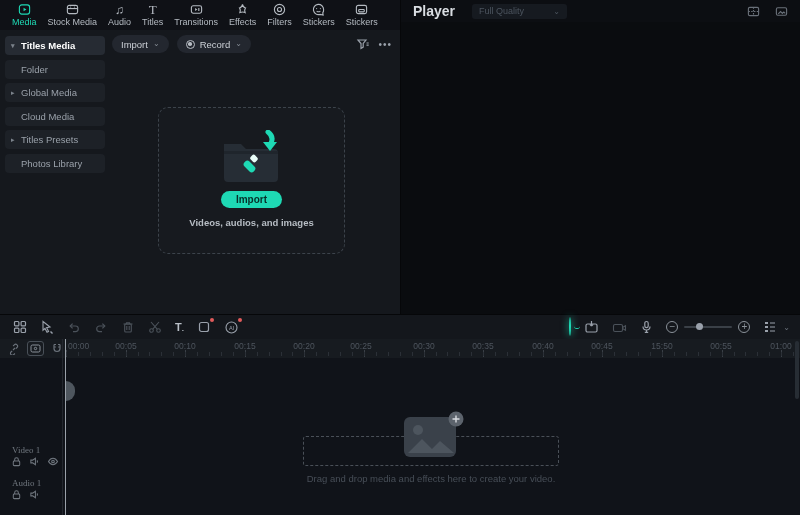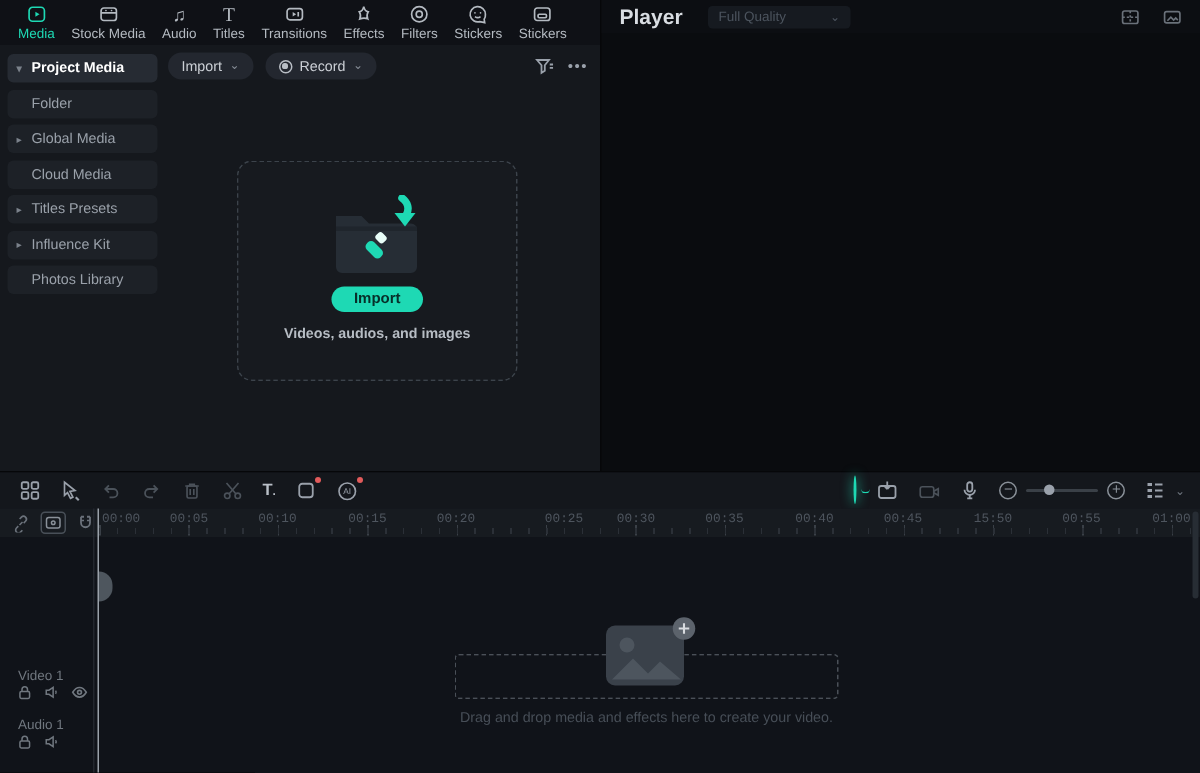--- a/index.html
+++ b/index.html
@@ -68,33 +68,33 @@
                 border-radius:50%; display:flex; align-items:center; justify-content:center;
                 line-height:10px; font-size:10px; }
   .zoom-slider { width:48px; height:2px; background:#3a4047; border-radius:1px; position:relative; margin:0 6px; }
   .zoom-thumb { position:absolute; left:12px; top:-3px; width:7px; height:7px; border-radius:50%; background:#9aa1ab; }
   .tb-caret { color:#6b727b; font-size:8px; }
 
   .ruler { position:absolute; left:0; top:24px; width:100%; height:19px; background:#171b20; }
   .ruler-icons { position:absolute; left:8px; top:2px; display:flex; align-items:center; gap:7px; color:#6b727b; }
   .ruler-btn { width:17px; height:15px; border:1px solid #495058; border-radius:3px;
                display:flex; align-items:center; justify-content:center; color:#8a9199; }
-  .rlabel { position:absolute; top:2px; font-size:8.5px; color:#4e555e; transform:translateX(-50%);font-family:Liberation Mono, monospace; }
+  .rlabel { position:absolute; top:2px; font-size:8.5px; color:#4e555e; transform:translateX(-50%); }
   .rlabel.first { transform:none; }
   .ticks-minor { position:absolute; left:66px; right:6px; top:13px; height:4px;
                  background:repeating-linear-gradient(90deg,#2b3037 0 1px,transparent 1px 11.92px); }
   .ticks-major { position:absolute; left:66px; right:6px; top:11px; height:7px;
                  background:repeating-linear-gradient(90deg,#3a4047 0 1px,transparent 1px 59.6px); }
 
   .track-divider { position:absolute; left:62px; top:24px; width:1px; bottom:0; background:#23272e; }
   .playhead { position:absolute; left:65px; top:24px; width:1px; bottom:0; background:#9aa1a9; }
   .ph-handle { position:absolute; left:66px; top:66px; width:9px; height:20px;
                background:#4e565e; border-radius:0 10px 10px 0; }
 
-  .track-label { position:absolute; left:12px; font-size:9px; color:#70777f; }
+  .track-label { position:absolute; left:12px; font-size:9px; color:#70777f;font-family:Liberation Serif, serif; }
   .track-icons { position:absolute; left:11px; display:flex; gap:7px; color:#70777f; }
 
   .tl-dropzone { position:absolute; left:303px; top:121px; width:256px; height:30px;
                  border:1px dashed #4a5058; border-radius:3px; }
   .media-thumb { position:absolute; left:402px; top:96px; }
   .drop-caption { position:absolute; left:62px; right:0; top:158px; text-align:center;
                   font-size:9.5px; color:#474e57; }
 
   .vscroll { position:absolute; right:1px; top:26px; width:4px; height:58px; background:#272d34; border-radius:2px; }
 </style>
@@ -177,41 +177,37 @@
             <rect x="4" y="7" width="6" height="2.5" rx="0.8"></rect>
           </svg>
       </span>
       <span class="tlabel">Stickers</span>
     </div>
   </div>
 
   <div class="sidebar">
     <div class="side-item active">
       <span class="caret">▾</span>
-      <span>Project Media</span>
+      <span>Titles Media</span>
     </div>
     <div class="side-item">
       <span class="caret"></span>
       <span>Folder</span>
     </div>
     <div class="side-item">
       <span class="caret">▸</span>
       <span>Global Media</span>
     </div>
     <div class="side-item">
       <span class="caret"></span>
       <span>Cloud Media</span>
     </div>
     <div class="side-item">
       <span class="caret">▸</span>
       <span>Titles Presets</span>
-    </div>
-    <div class="side-item">
-      <span class="caret">▸</span>
-      <span>Influence Kit</span>
     </div>
     <div class="side-item">
       <span class="caret"></span>
       <span>Photos Library</span>
     </div>
   </div>
 
   <div class="lib-header">
     <div class="pill-btn">
       <span>Import</span>
@@ -389,21 +385,21 @@
             <path d="M3 1.5h2M7 1.5h2"></path>
             <path d="M3 4h2M7 4h2" stroke-width="0.9"></path>
           </svg>
       </span>
     </div>
     <span class="rlabel first" style="left:68px">00:00</span>
     <span class="rlabel" style="left:126px">00:05</span>
     <span class="rlabel" style="left:185px">00:10</span>
     <span class="rlabel" style="left:245px">00:15</span>
     <span class="rlabel" style="left:304px">00:20</span>
-    <span class="rlabel" style="left:376px">00:25</span>
+    <span class="rlabel" style="left:361px">00:25</span>
     <span class="rlabel" style="left:424px">00:30</span>
     <span class="rlabel" style="left:483px">00:35</span>
     <span class="rlabel" style="left:543px">00:40</span>
     <span class="rlabel" style="left:602px">00:45</span>
     <span class="rlabel" style="left:662px">15:50</span>
     <span class="rlabel" style="left:721px">00:55</span>
     <span class="rlabel" style="left:781px">01:00</span>
     <div class="ticks-major"></div>
     <div class="ticks-minor"></div>
   </div>

